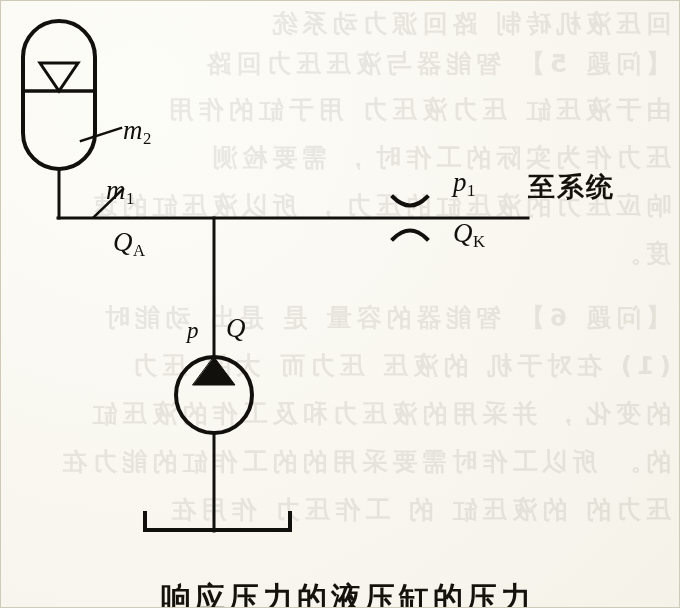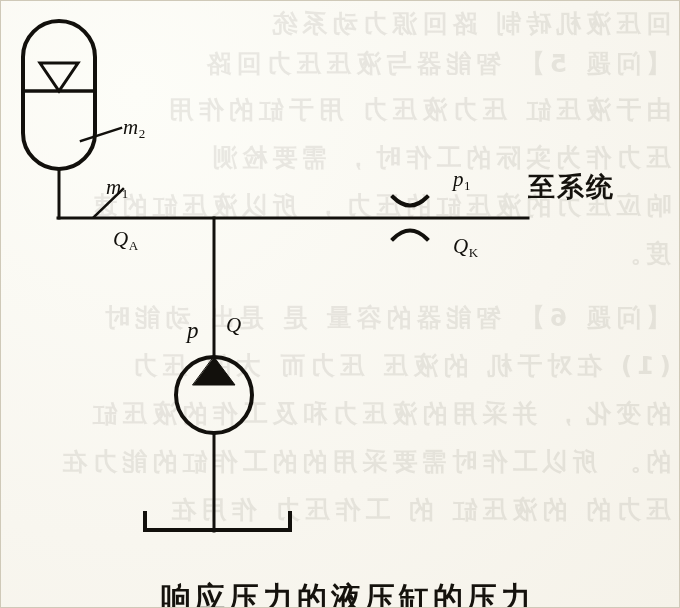--- a/index.html
+++ b/index.html
@@ -49,21 +49,21 @@
     white-space:nowrap;
     line-height:1;
   }
   .lbl i{font-style:italic;}
   .sub{
     font-size:0.62em;
     font-style:normal;
     vertical-align:-0.28em;
     margin-left:0.5px;
   }
-  .var{font-size:21px;font-style:italic;font-weight:500;text-align:right;}
+  .var{font-size:27px;font-style:italic;font-weight:500;text-align:right;}
   .var-small{font-size:23px;font-style:italic;font-weight:500;}
 
   .cjk{
     position:absolute;
     font-family:"DejaVu Sans", sans-serif;
     font-weight:700;
     color:#15120d;
     white-space:nowrap;
     line-height:1;
     margin-top:24px;
@@ -133,21 +133,21 @@
     </div>
 
     <div class="lbl var" style="left:112px;top:228px">
       <i>Q</i><span class="sub">A</span>
     </div>
 
     <div class="lbl var" style="left:452px;top:168px">
       <i>p</i><span class="sub">1</span>
     </div>
 
-    <div class="lbl var" style="left:452px;top:235px">
+    <div class="lbl var" style="left:452px;top:219px">
       <i>Q</i><span class="sub">K</span>
     </div>
 
     <div class="lbl var-small" style="left:186px;top:318px">
       <i>p</i>
     </div>
 
     <div class="lbl var" style="left:225px;top:314px">
       <i>Q</i>
     </div>

